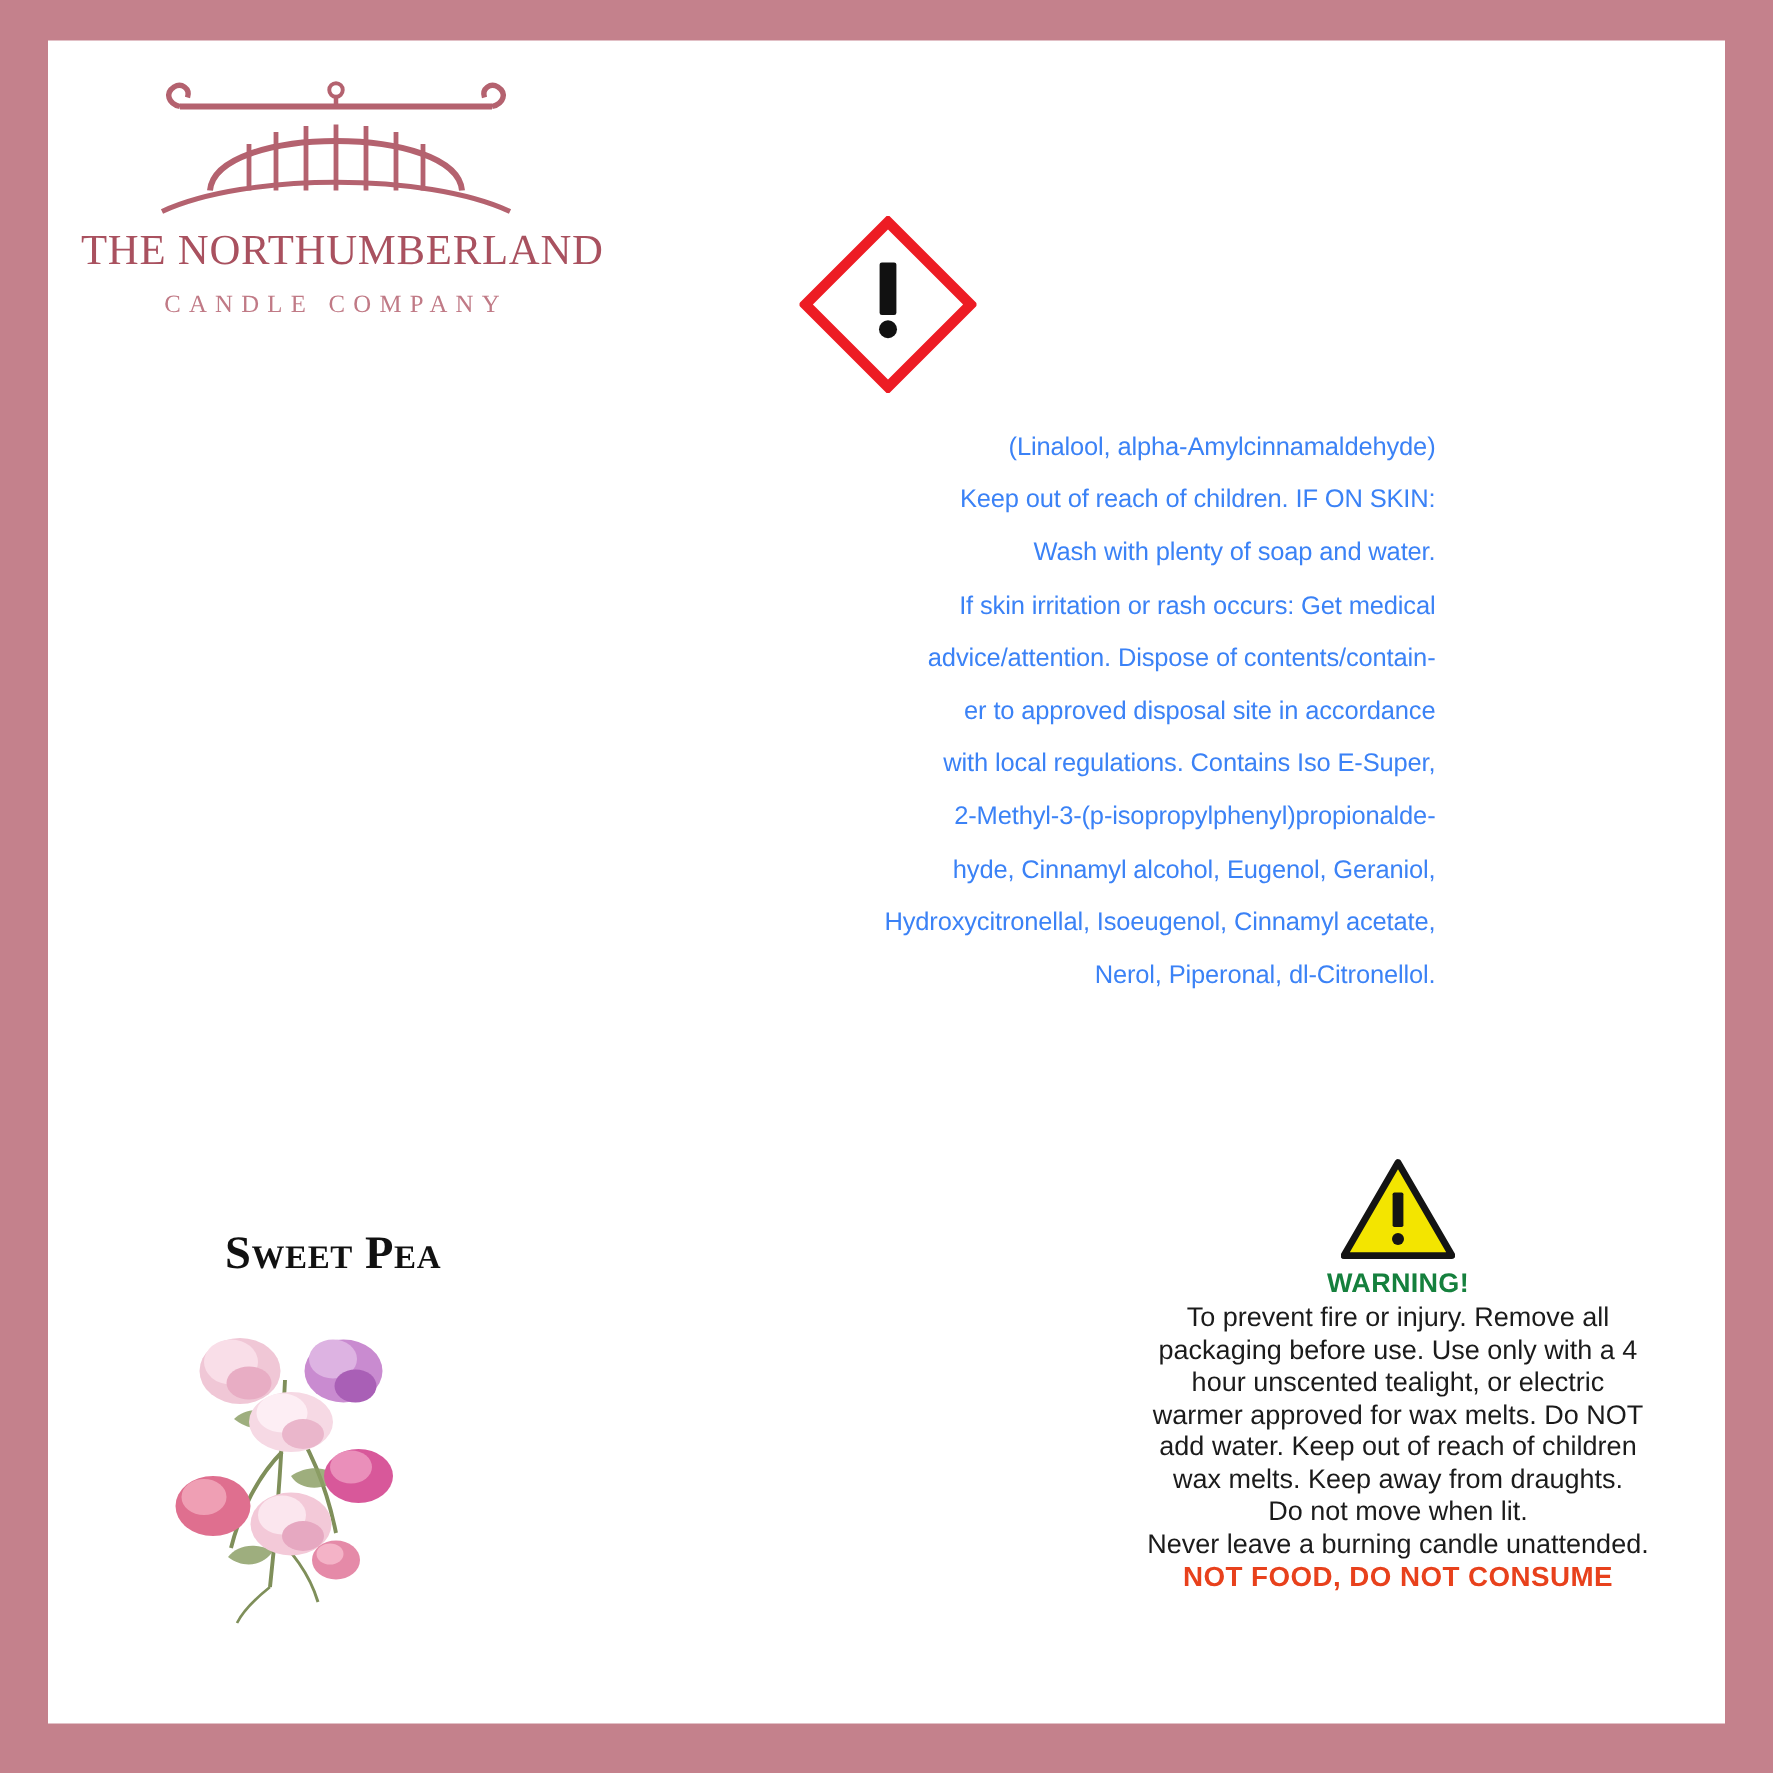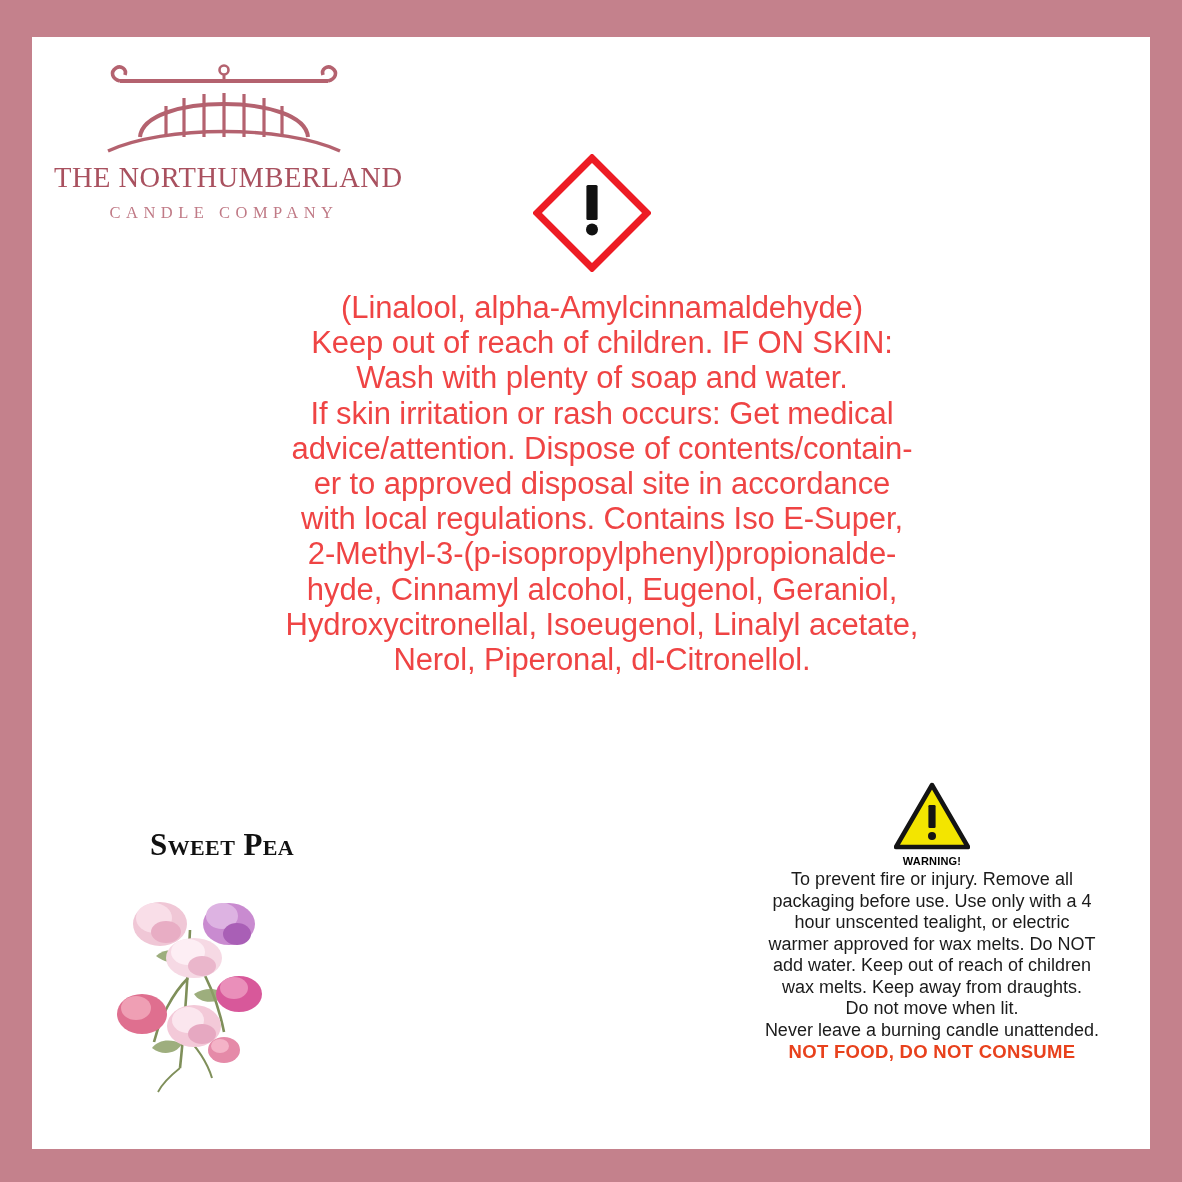--- a/index.html
+++ b/index.html
@@ -8,21 +8,21 @@
     background: #ffffff;
   }
   body {
     width: 1182px; height: 1182px;
     font-family: "Liberation Sans", sans-serif;
   }
   .label-outer {
     position: relative;
     width: 1182px; height: 1182px;
     background: #c4818c;
-    padding: 37px 32px 33px 32px;
+    padding: 27px 32px 33px 32px;
   }
   .label-inner {
     position: relative;
     width: 100%; height: 100%;
     background: #ffffff;
     overflow: hidden;
   }
 
   
   .brand {
@@ -54,24 +54,24 @@
     position: absolute;
     left: 501px; top: 117px;
     width: 118px; height: 118px;
   }
 
   
   .hazard-text {
     position: absolute;
     left: 215px; top: 253px;
     width: 710px;
-    text-align: center;
-    font-size: 31px;
+    text-align: right;
+    font-size: 17px;
     line-height: 35.2px;
-    color: #ef4444;
+    color: #3b82f6;
     letter-spacing: -0.1px;
   }
   .hazard-text div { white-space: nowrap; }
 
   
   .fragrance-name {
     position: absolute;
     left: 70px; top: 790px;
     font-family: "Liberation Serif", serif;
     font-size: 31px;
@@ -89,23 +89,23 @@
 
   
   .warn-block {
     position: absolute;
     right: 28px; top: 745px;
     width: 380px;
     text-align: center;
   }
   .warn-tri { width: 76px; height: 68px; display: block; margin: 0 auto; }
   .warn-title {
-    font-size: 11px;
+    font-size: 18px;
     font-weight: bold;
-    color: #000000;
+    color: #15803d;
     margin-top: 5px;
     letter-spacing: 0.2px;
   }
   .warn-body {
     font-size: 18px;
     line-height: 21.5px;
     color: #1b1b1b;
     margin-top: 2px;
   }
   .warn-body div { white-space: nowrap; }
@@ -163,21 +163,21 @@
     <div class="hazard-text">
       <div>(Linalool, alpha-Amylcinnamaldehyde)</div>
       <div>Keep out of reach of children. IF ON SKIN:</div>
       <div>Wash with plenty of soap and water.</div>
       <div>If skin irritation or rash occurs: Get medical</div>
       <div>advice/attention. Dispose of contents/contain-</div>
       <div>er to approved disposal site in accordance</div>
       <div>with local regulations. Contains Iso E-Super,</div>
       <div>2-Methyl-3-(p-isopropylphenyl)propionalde-</div>
       <div>hyde, Cinnamyl alcohol, Eugenol, Geraniol,</div>
-      <div>Hydroxycitronellal, Isoeugenol, Linalyl acetate,</div>
+      <div>Hydroxycitronellal, Isoeugenol, Cinnamyl acetate,</div>
       <div>Nerol, Piperonal, dl-Citronellol.</div>
     </div>
 
     <div class="fragrance-name">Sweet Pea</div>
 
     <svg class="flower-art" viewBox="0 0 200 215">
       <g>
 
         <g stroke="#7f8f5a" fill="none" stroke-width="2.6">
           <path d="M96 48 C94 90 92 130 86 186"></path>

